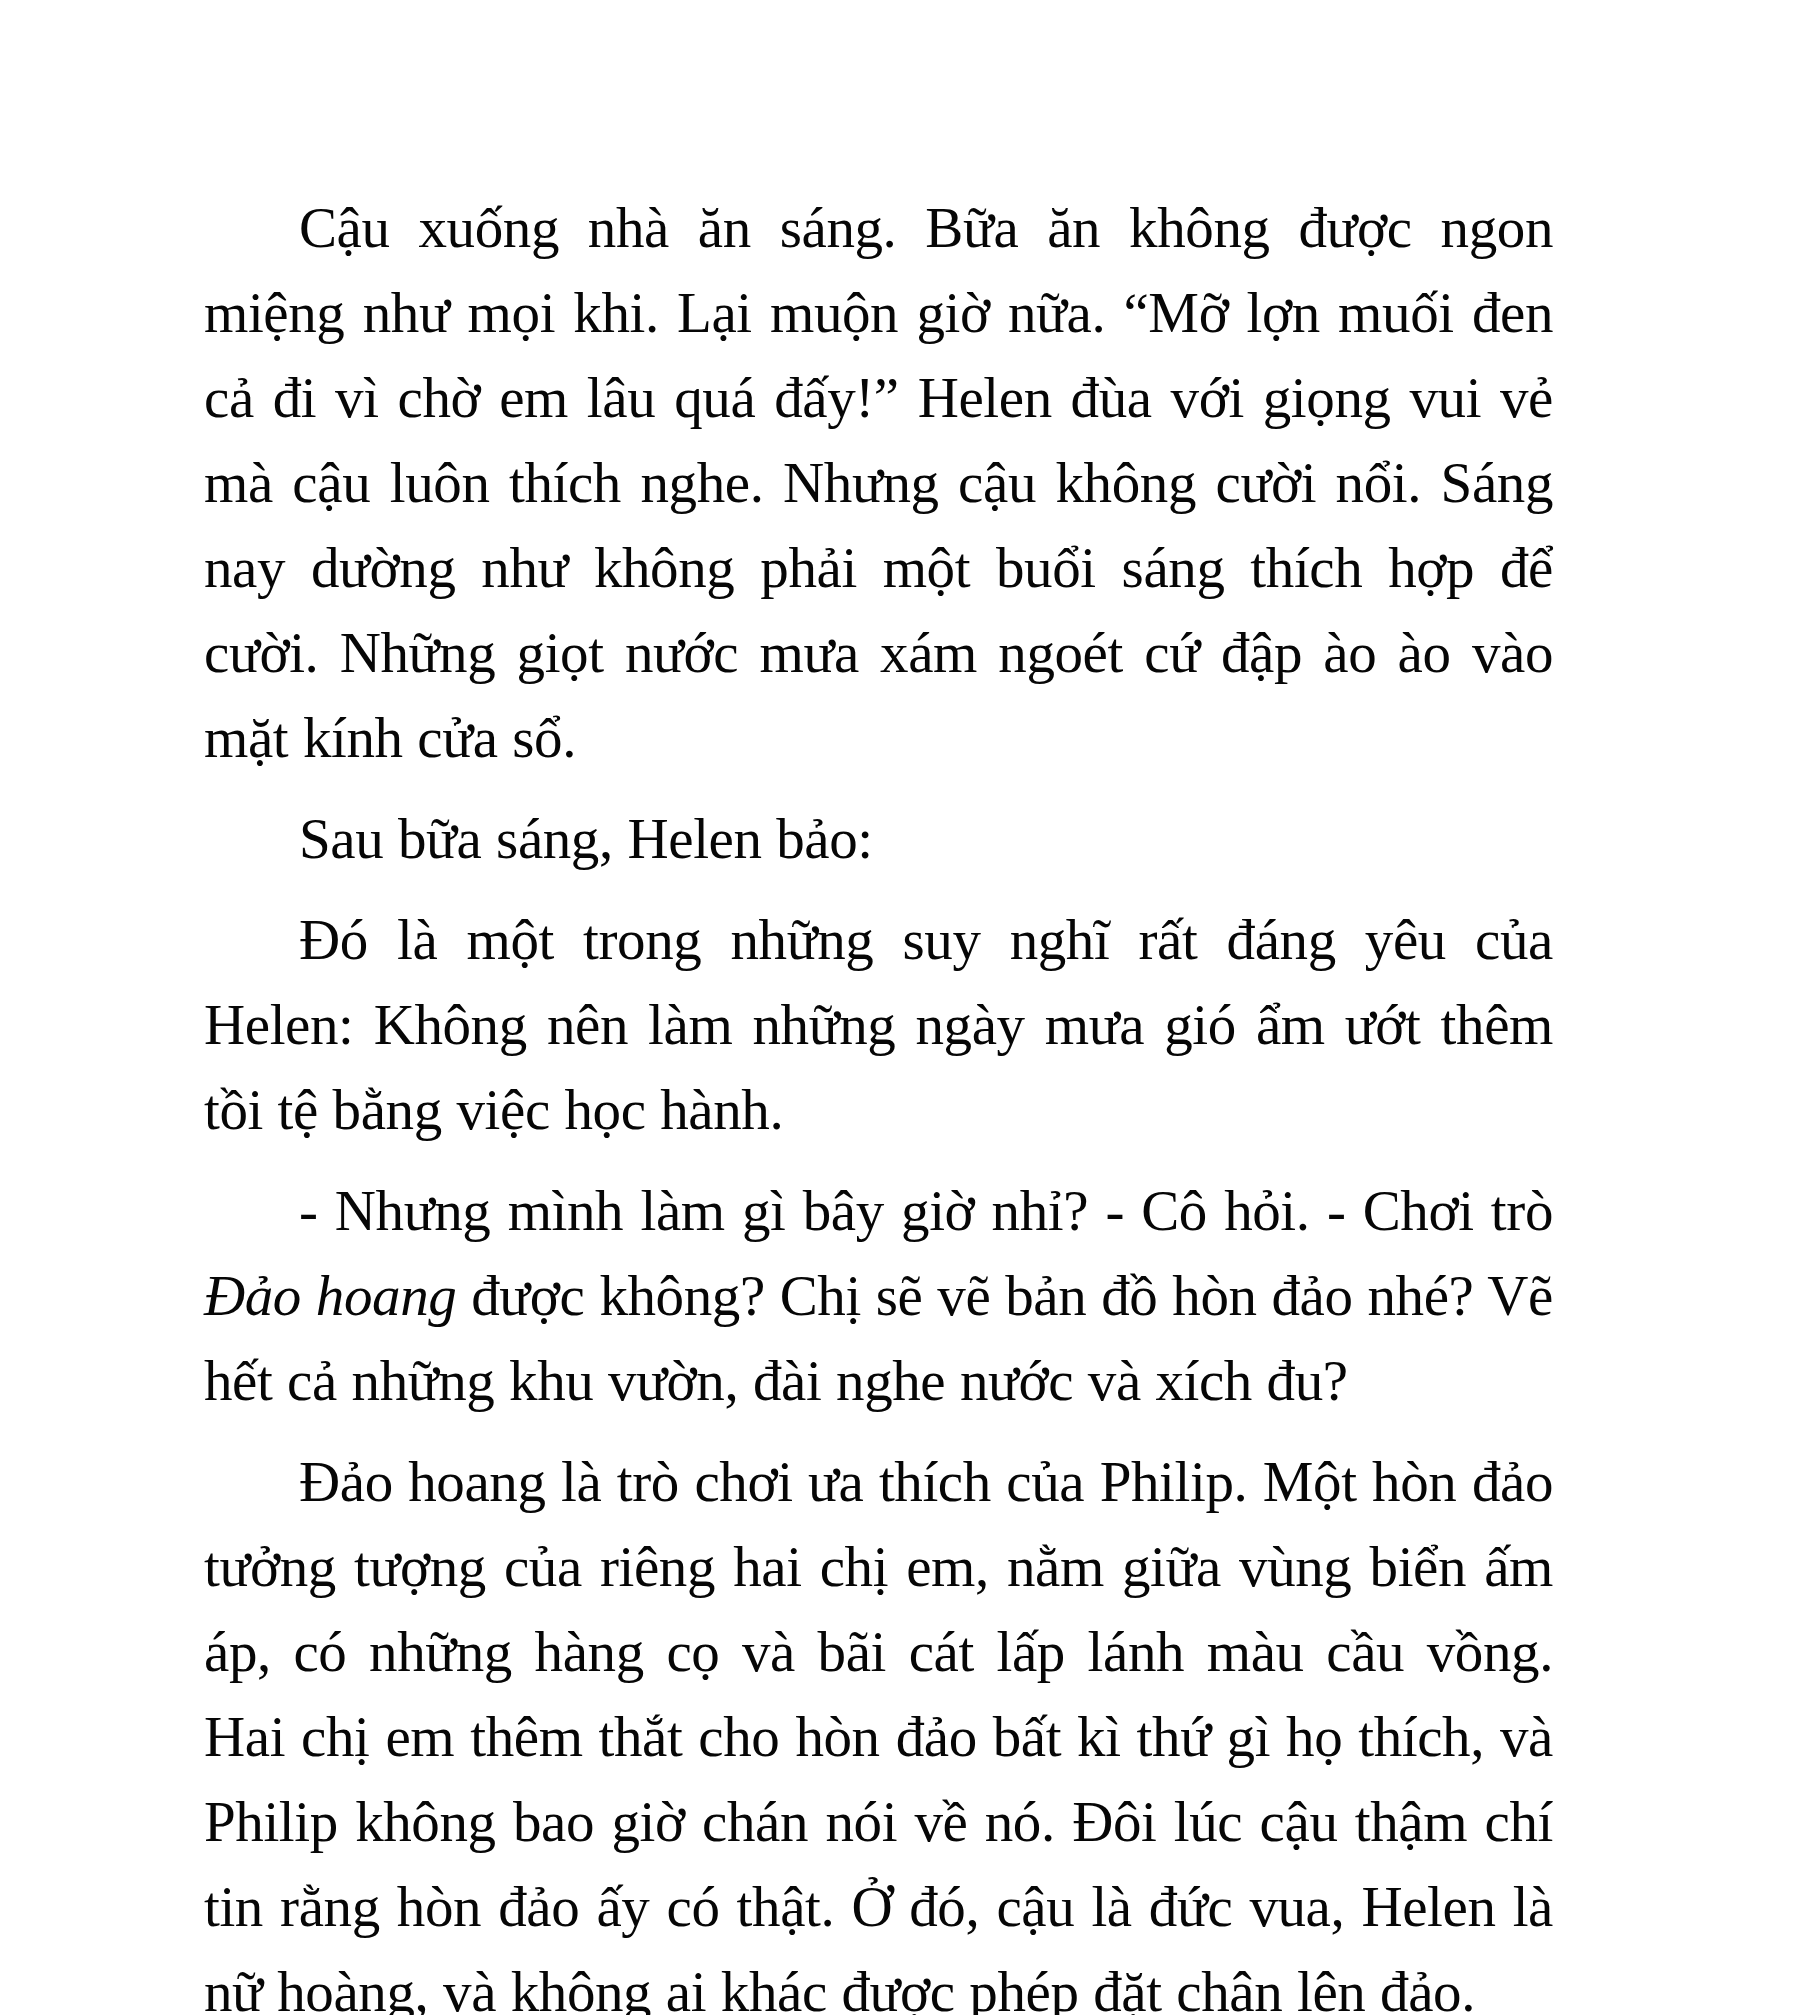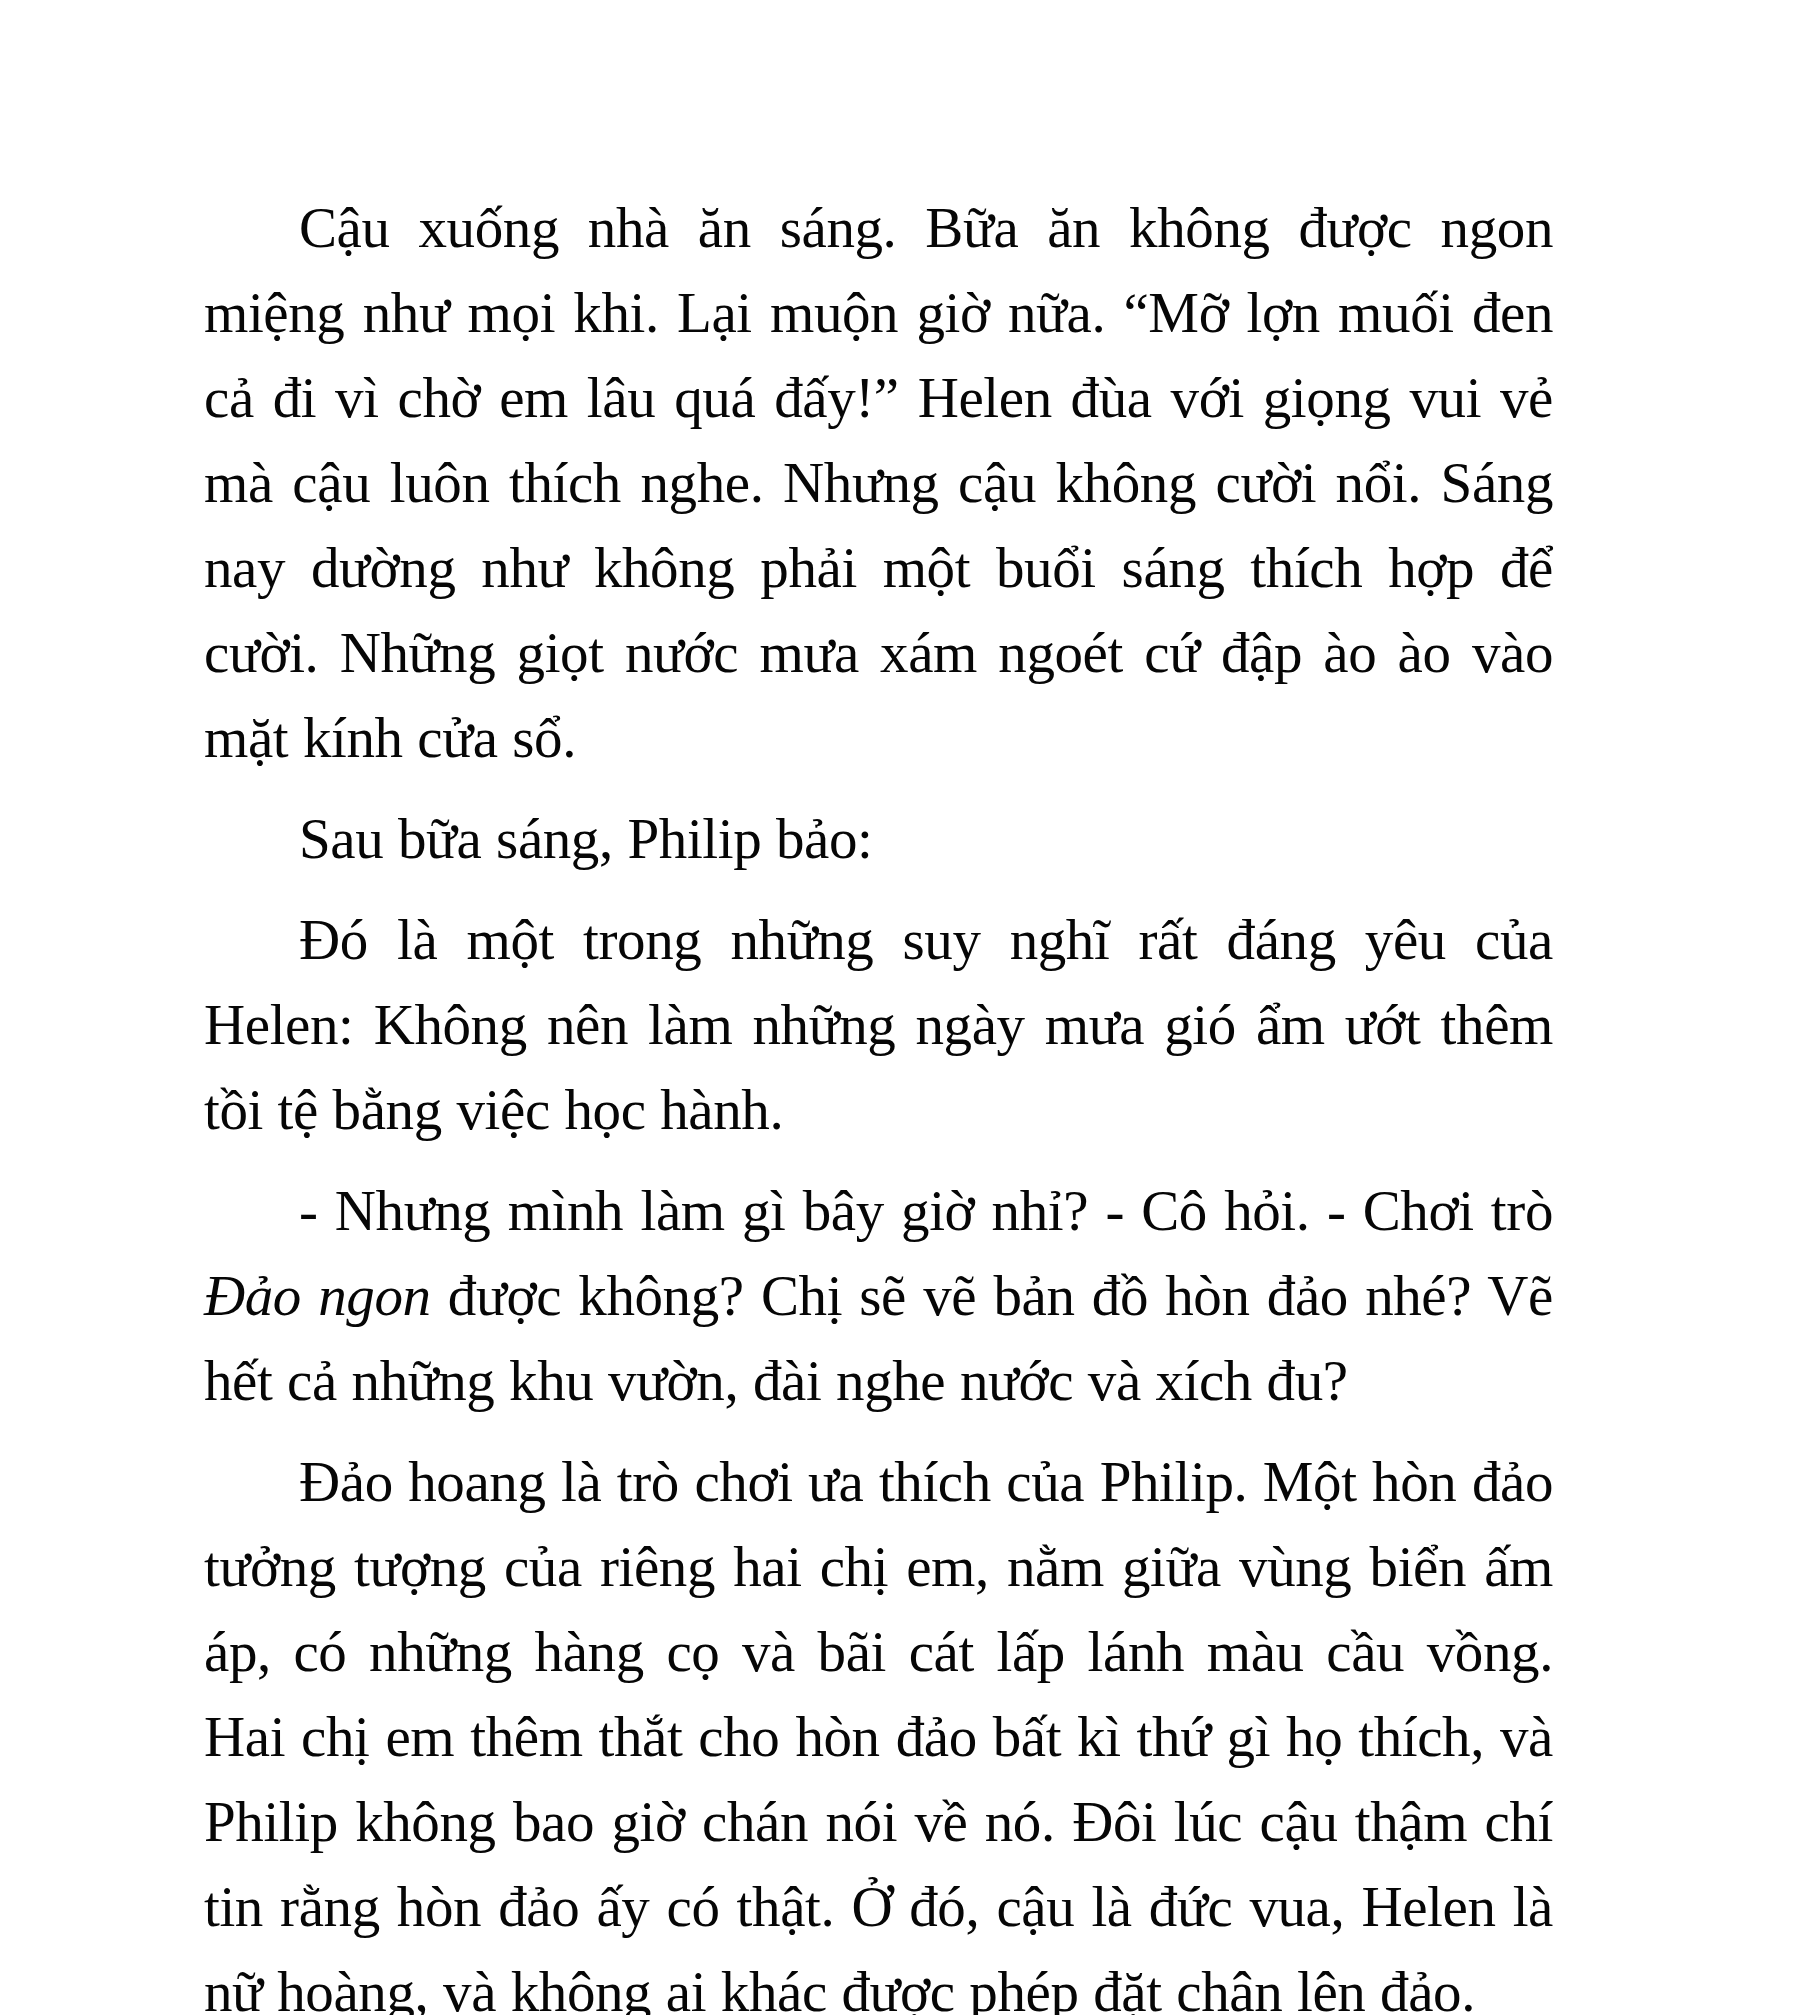--- a/index.html
+++ b/index.html
@@ -42,20 +42,20 @@
     font-style: italic;
   }
 </style>
 </head>
 <body>
 
 <div class="page">
 
   <div class="text-block">
       <p><span>Cậu xuống nhà ăn sáng. Bữa ăn không được ngon miệng như mọi khi. Lại muộn giờ nữa. “Mỡ lợn muối đen cả đi vì chờ em lâu quá đấy!” Helen đùa với giọng vui vẻ mà cậu luôn thích nghe. Nhưng cậu không cười nổi. Sáng nay dường như không phải một buổi sáng thích hợp để cười. Những giọt nước mưa xám ngoét cứ đập ào ào vào mặt kính cửa sổ.</span></p>
-      <p><span>Sau bữa sáng, Philip bảo:</span></p>
+      <p><span>Sau bữa sáng, Helen bảo:</span></p>
       <p><span>Đó là một trong những suy nghĩ rất đáng yêu của Helen: Không nên làm những ngày mưa gió ẩm ướt thêm tồi tệ bằng việc học hành.</span></p>
-      <p><span>- Nhưng mình làm gì bây giờ nhỉ? - Cô hỏi. - Chơi trò </span><em>Đảo ngon</em><span> được không? Chị sẽ vẽ bản đồ hòn đảo nhé? Vẽ hết cả những khu vườn, đài nghe nước và xích đu?</span></p>
+      <p><span>- Nhưng mình làm gì bây giờ nhỉ? - Cô hỏi. - Chơi trò </span><em>Đảo hoang</em><span> được không? Chị sẽ vẽ bản đồ hòn đảo nhé? Vẽ hết cả những khu vườn, đài nghe nước và xích đu?</span></p>
       <p><span>Đảo hoang là trò chơi ưa thích của Philip. Một hòn đảo tưởng tượng của riêng hai chị em, nằm giữa vùng biển ấm áp, có những hàng cọ và bãi cát lấp lánh màu cầu vồng. Hai chị em thêm thắt cho hòn đảo bất kì thứ gì họ thích, và Philip không bao giờ chán nói về nó. Đôi lúc cậu thậm chí tin rằng hòn đảo ấy có thật. Ở đó, cậu là đức vua, Helen là nữ hoàng, và không ai khác được phép đặt chân lên đảo.</span></p>
     </div>
 
 </div>
 
 
 </body></html>

